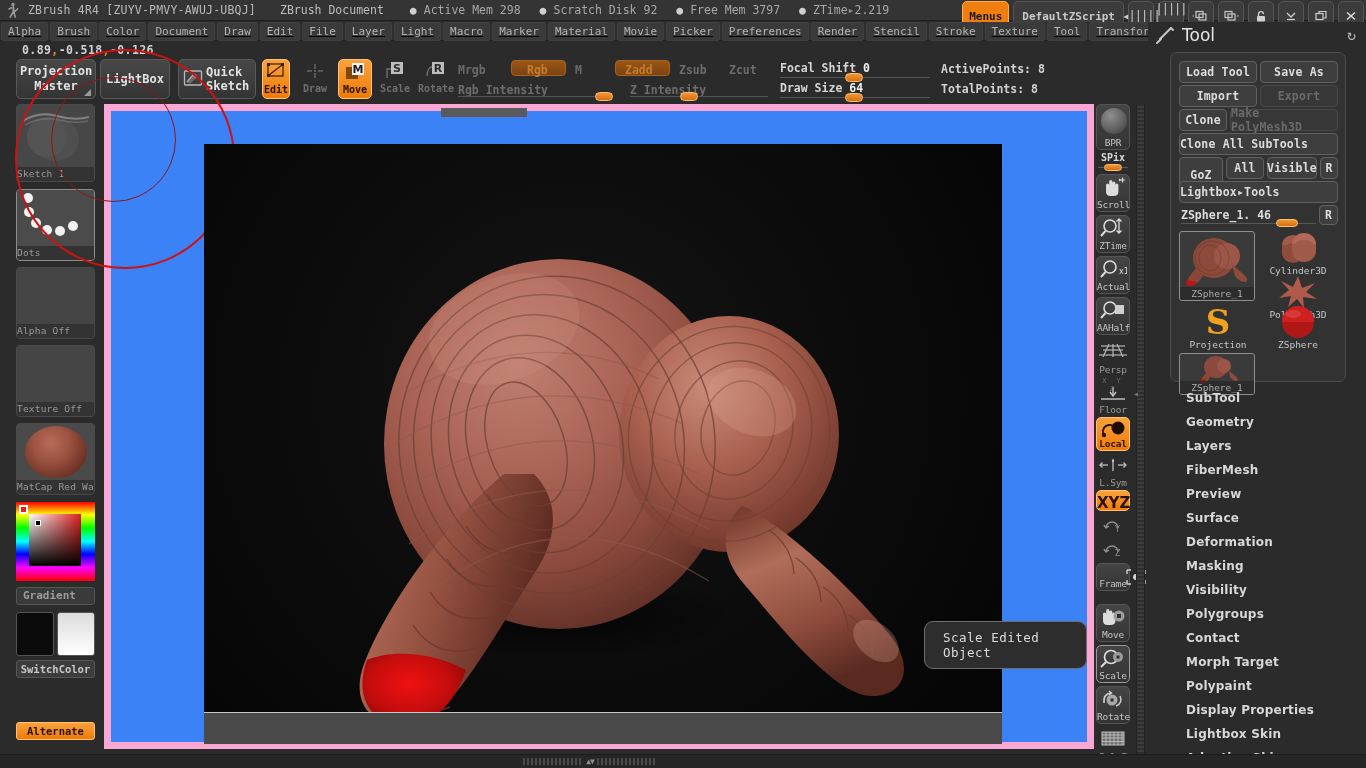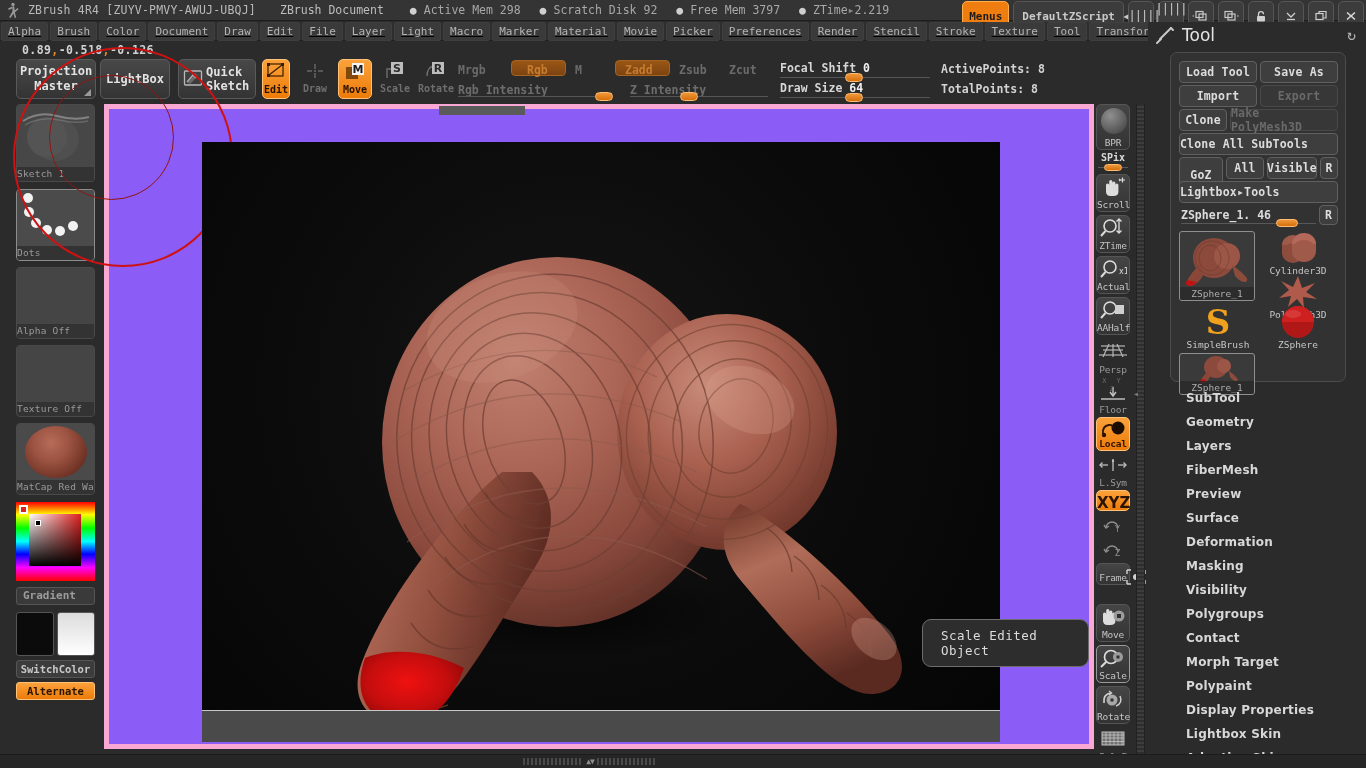--- a/index.html
+++ b/index.html
@@ -93,28 +93,28 @@
        linear-gradient(to bottom, rgba(0,0,0,0) 0%, #000 100%),
        linear-gradient(to right, #ffffff 0%, #e02020 100%);}
   .cp-mark{ position:absolute; width:9px; height:9px; border:2px solid #fff; background:#d22;}
   .cp-dot{ position:absolute; width:6px; height:6px; border:1px solid #fff; background:#000;}
 
   .pbtn{ position:absolute; left:16px; width:79px; height:16px;
     background:#3c3c3c; border:1px solid #565656; border-radius:3px;
     color:#c7c7c7; font-size:10.5px; font-weight:bold; text-align:center;
     line-height:14px; }
   .pbtn.orange{ background:linear-gradient(#fba23b,#ed7b09); border-color:#ffc176;
-    color:#2a1400;}
+    color:#2a1400;margin-top:40px;}
   .pbtn.flat{ background:#3a3a3a; color:#9c9c9c; font-weight:bold; }
 
   .swatch{ position:absolute; border:1px solid #555; border-radius:3px;}
 
   
   .docarea{ position:absolute; left:104px; top:104px; width:990px; height:645px;
-    background:#8b5cf6; border:5px solid #f9a8d4; }
+    background:#3b82f6; border:7px solid #f9a8d4; }
   .canvasframe{ position:absolute; left:93px; top:33px; width:798px; height:600px;
     background:#4a4a4a; }
   .canvas3d{ position:absolute; left:0; top:0; width:798px; height:568px;
     background:radial-gradient(circle at 46% 44%, #161616 0%, #0c0c0c 48%, #050505 100%);
     overflow:hidden;}
   .canvas-bottom{ position:absolute; left:0; top:568px; width:798px; height:32px;
     background:#4a4a4a; border-top:1px solid #c8c8c8;}
   .docscroll{ position:absolute; left:330px; top:-3px; width:86px; height:9px;
     background:#5a5a5a; }
   .arc{ position:absolute; border:2px solid #c81010; border-radius:50%;
@@ -729,21 +729,21 @@
       </svg>
     </div>
     <div class="sbtn plain" style="top:434px;height:22px;">
       <svg width="22" height="18" viewBox="0 0 22 18" style="margin-top:2px">
         <path d="M4 12 a6 6 0 1 1 12 0" fill="none" stroke="#8d8d8d" stroke-width="1.4"></path>
         <path d="M2 9 L4 12 L7 10" fill="none" stroke="#8d8d8d" stroke-width="1.4"></path>
         <text x="13" y="16" font-size="8" fill="#8d8d8d" font-family="DejaVu Sans">Z</text>
       </svg>
     </div>
 
-    <div class="sbtn" style="top:459px;height:22px;padding-left:26px;">
+    <div class="sbtn" style="top:459px;height:28px;padding-left:26px;">
       <svg width="26" height="22" viewBox="0 0 26 22" style="margin-top:3px">
         <circle cx="13" cy="10" r="3" fill="#d2d2d2"></circle>
         <g stroke="#d2d2d2" stroke-width="1.4" fill="none">
           <path d="M4 3 h4 M4 3 v4"></path>
             <path d="M22 3 h-4 M22 3 v4"></path>
           <path d="M4 17 h4 M4 17 v-4"></path>
             <path d="M22 17 h-4 M22 17 v-4"></path>
           </g>
       </svg>
       <div class="lbl">Frame</div>
@@ -870,21 +870,21 @@
         <svg width="78" height="34" viewBox="0 0 78 34" style="display:block">
           <path d="M39 1 L43 13 L56 8 L47 17 L58 24 L44 22 L45 33 L38 24 L29 32 L32 21 L20 23 L30 15 L22 6 L34 12 Z" fill="#b05a4c"></path>
         </svg>
         <div class="cap">PolyMesh3D</div>
       </div>
 
       <div class="tthumb nb" style="left:8px;top:252px;width:78px;height:46px;">
         <svg width="78" height="34" viewBox="0 0 78 34" style="display:block">
           <text x="39" y="29" font-size="34" font-weight="bold" text-anchor="middle" font-family="DejaVu Serif" fill="#f0a11e">S</text>
         </svg>
-        <div class="cap">SimpleBrush</div>
+        <div class="cap">Projection</div>
       </div>
 
       <div class="tthumb nb" style="left:88px;top:252px;width:78px;height:46px;">
         <svg width="78" height="34" viewBox="0 0 78 34" style="display:block">
           <circle cx="39" cy="17" r="16" fill="#b01818"></circle>
           <path d="M23 17 a16 16 0 0 1 32 0 z" fill="#cf2020"></path>
           <ellipse cx="34" cy="9" rx="8" ry="4" fill="#e05252" opacity=".5"></ellipse>
         </svg>
         <div class="cap">ZSphere</div>
       </div>

